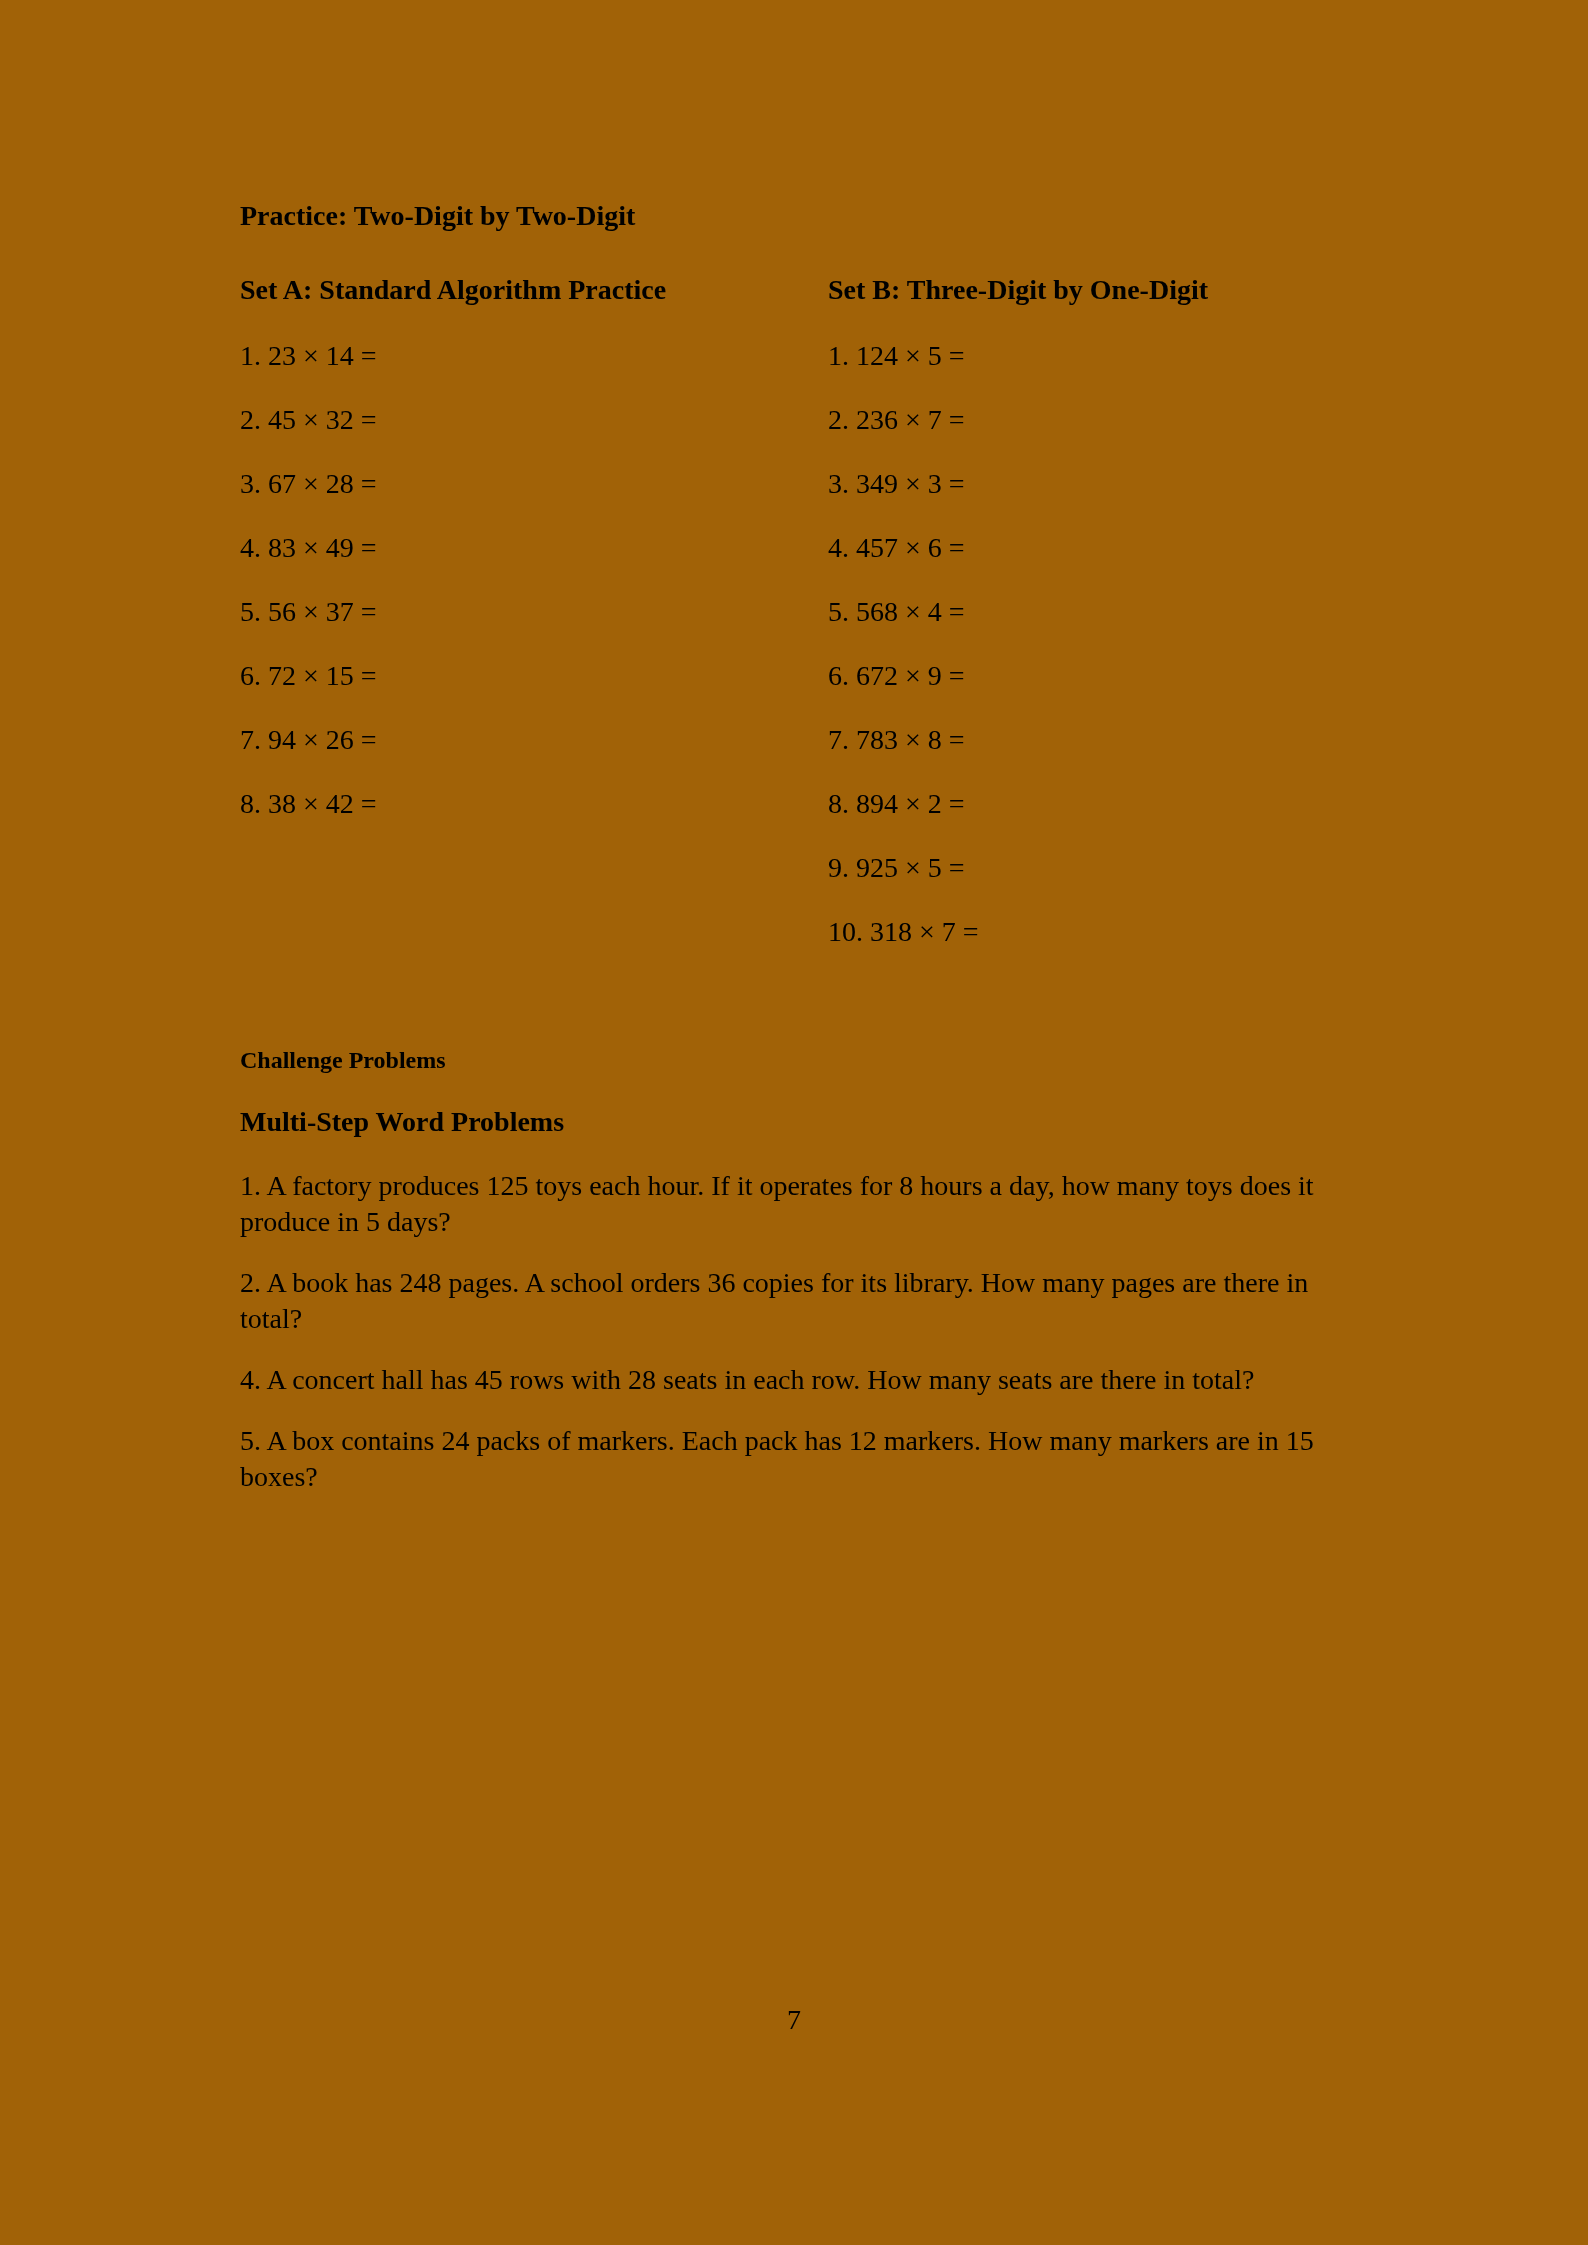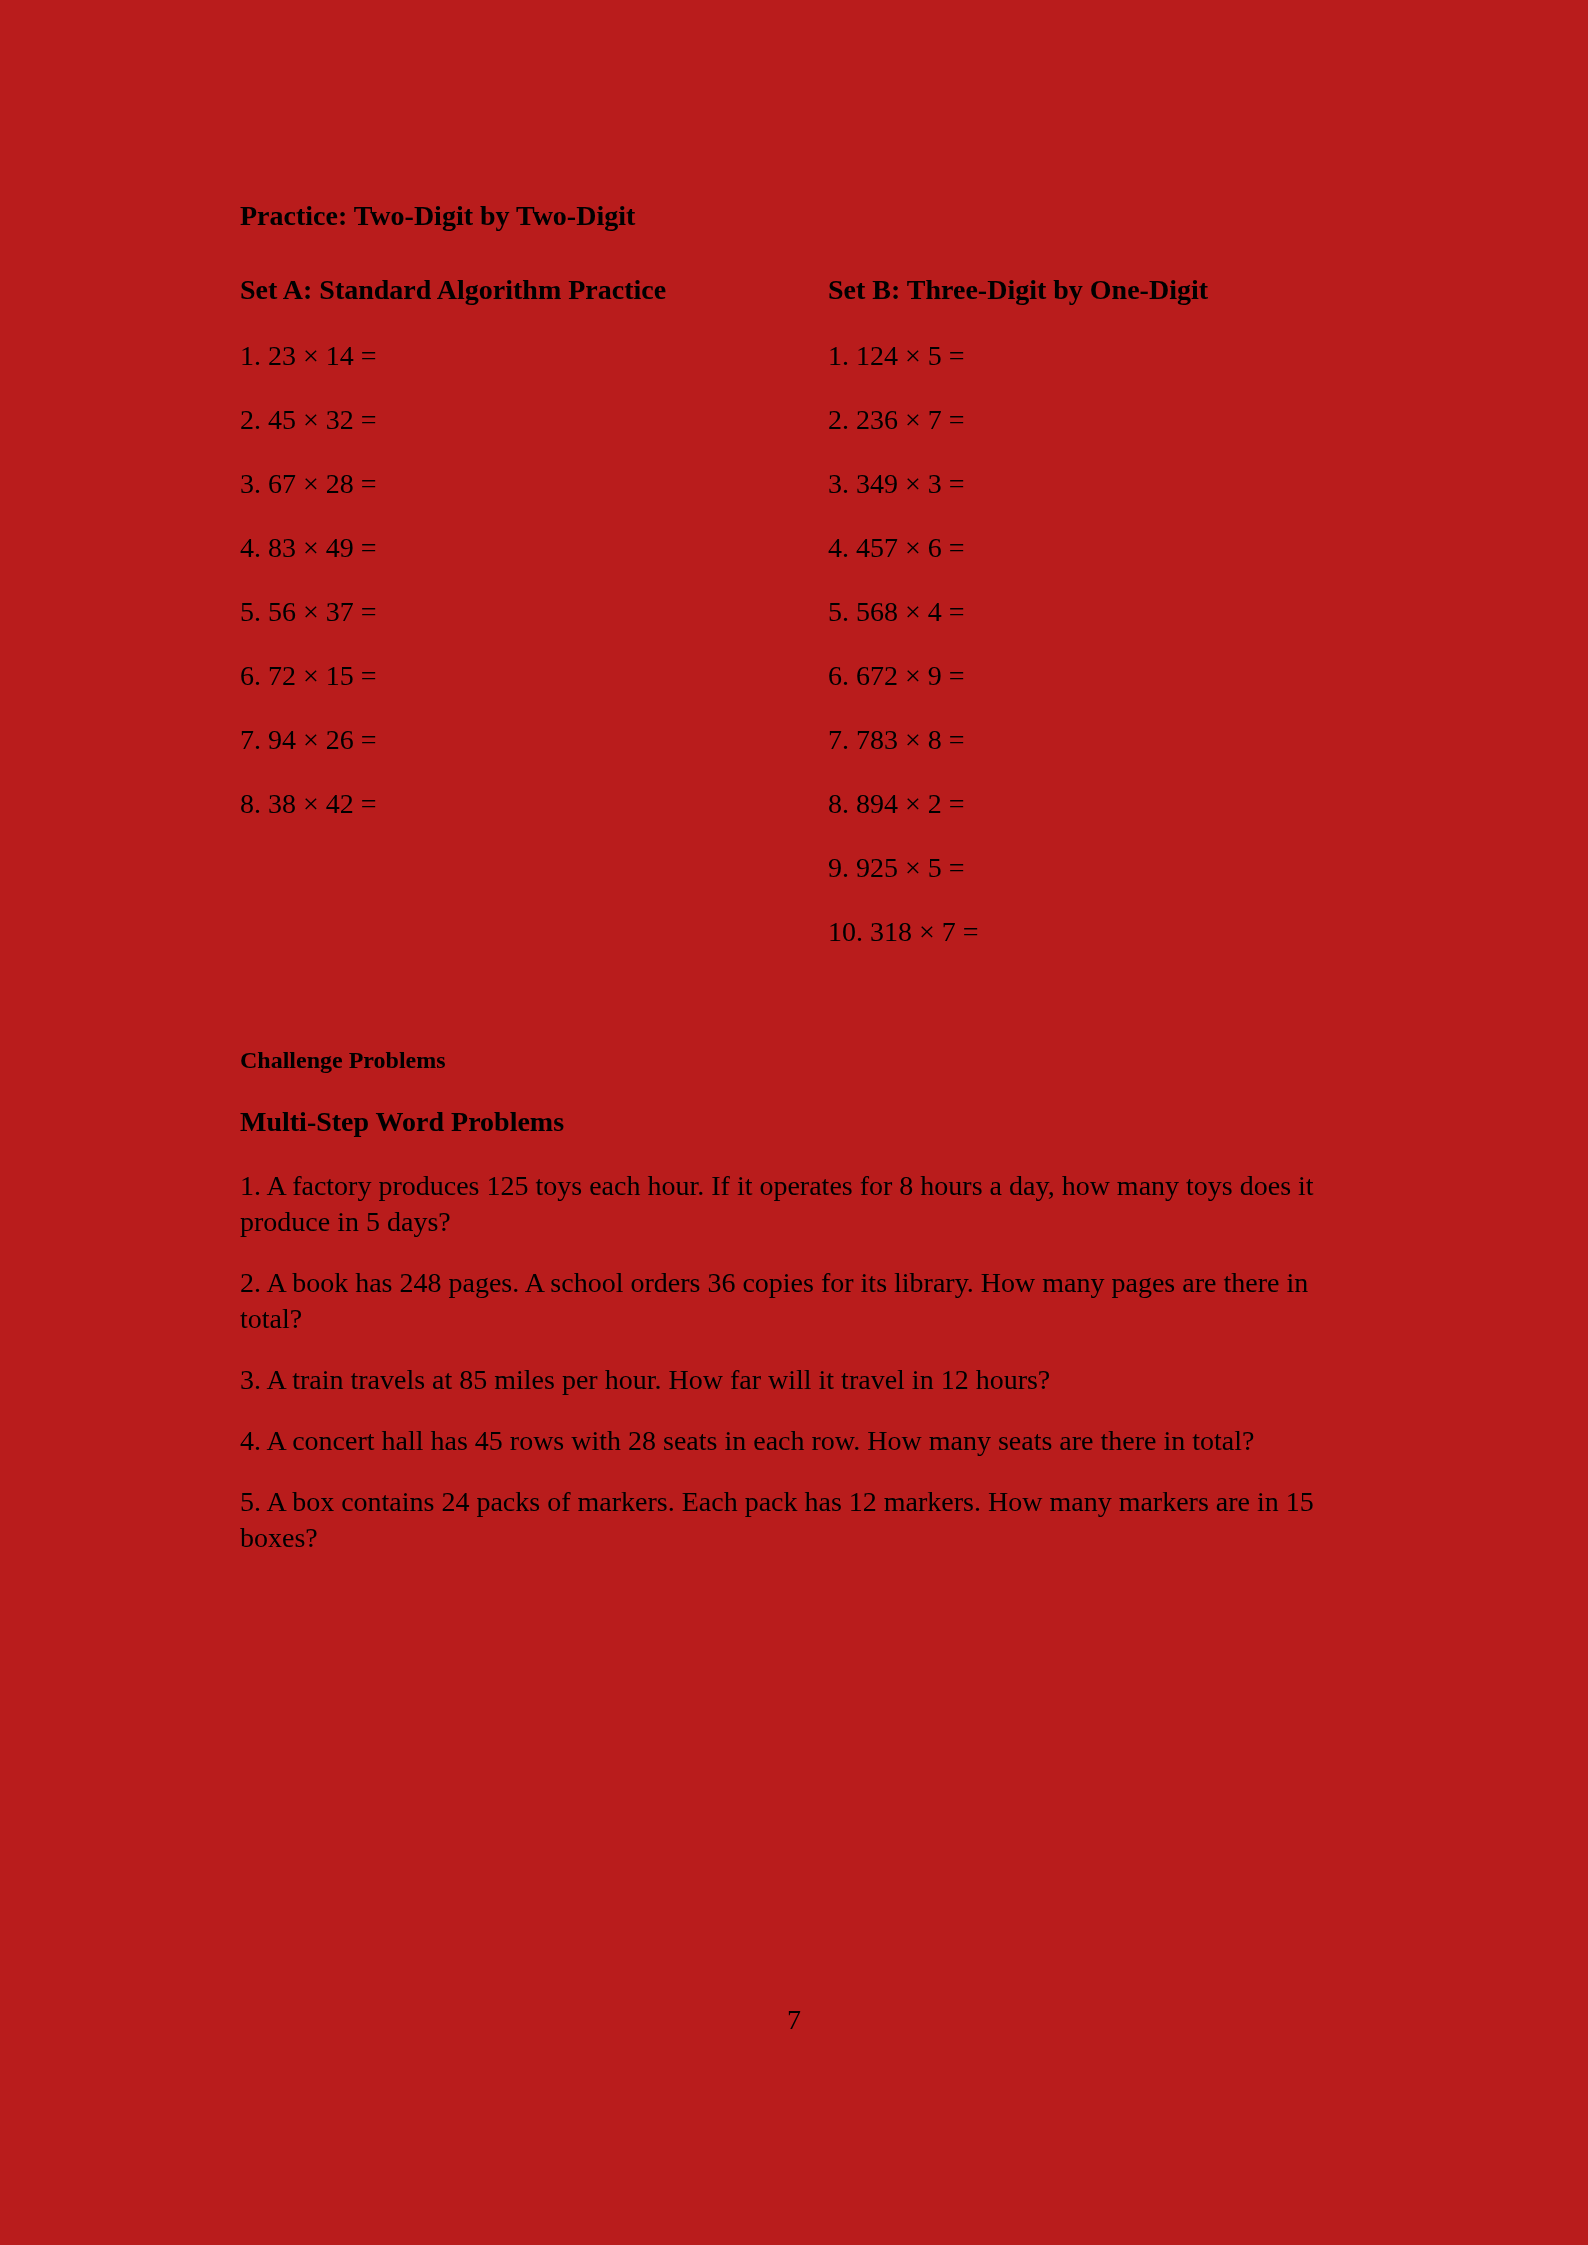--- a/index.html
+++ b/index.html
@@ -4,21 +4,21 @@
 <style>
   html, body {
     margin: 0;
     padding: 0;
     background: #e8e8e8;
   }
   .page {
     position: relative;
     width: 1588px;
     height: 2245px;
-    background: #b91c1c;
+    background: #a16207;
     font-family: "Liberation Serif", "DejaVu Serif", serif;
     color: #000000;
     overflow: hidden;
     margin: 0 auto;
   }
   .content {
     position: absolute;
     left: 240px;
     top: 196px;
     width: 1108px;
@@ -112,21 +112,20 @@
         <p class="problem">10. 318 × 7 =</p>
       </div>
 
     </div>
 
     <div class="challenge-section">
       <h2 class="challenge-heading">Challenge Problems</h2>
       <h3 class="challenge-subheading">Multi-Step Word Problems</h3>
       <p class="word-problem">1. A factory produces 125 toys each hour. If it operates for 8 hours a day, how many toys does it produce in 5 days?</p>
       <p class="word-problem">2. A book has 248 pages. A school orders 36 copies for its library. How many pages are there in total?</p>
-      <p class="word-problem">3. A train travels at 85 miles per hour. How far will it travel in 12 hours?</p>
       <p class="word-problem">4. A concert hall has 45 rows with 28 seats in each row. How many seats are there in total?</p>
       <p class="word-problem">5. A box contains 24 packs of markers. Each pack has 12 markers. How many markers are in 15 boxes?</p>
     </div>
 
   </div>
 
   <div class="page-footer">7</div>
 </div>
 
 </body></html>

